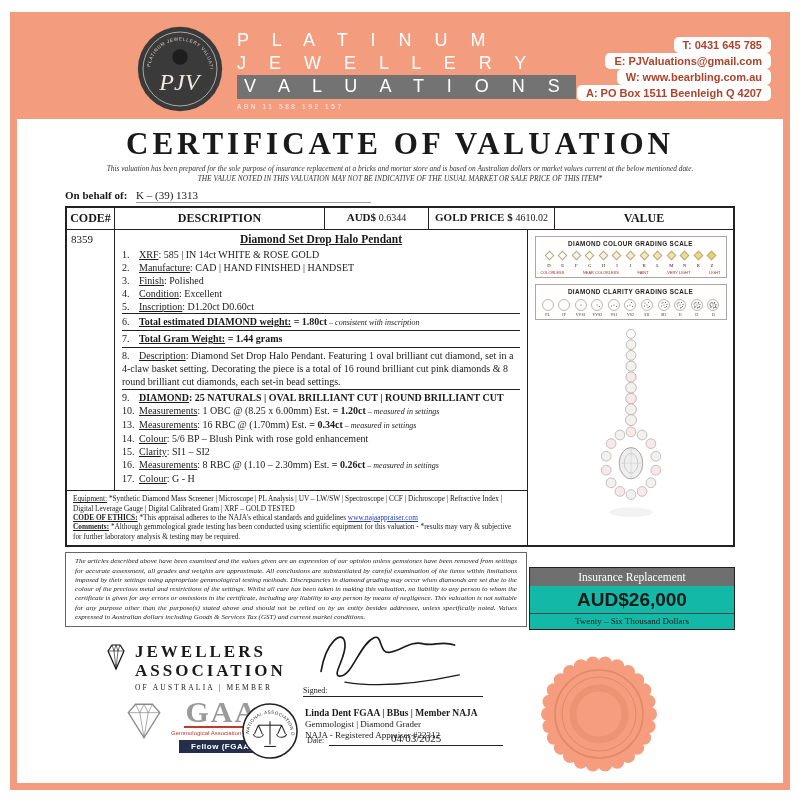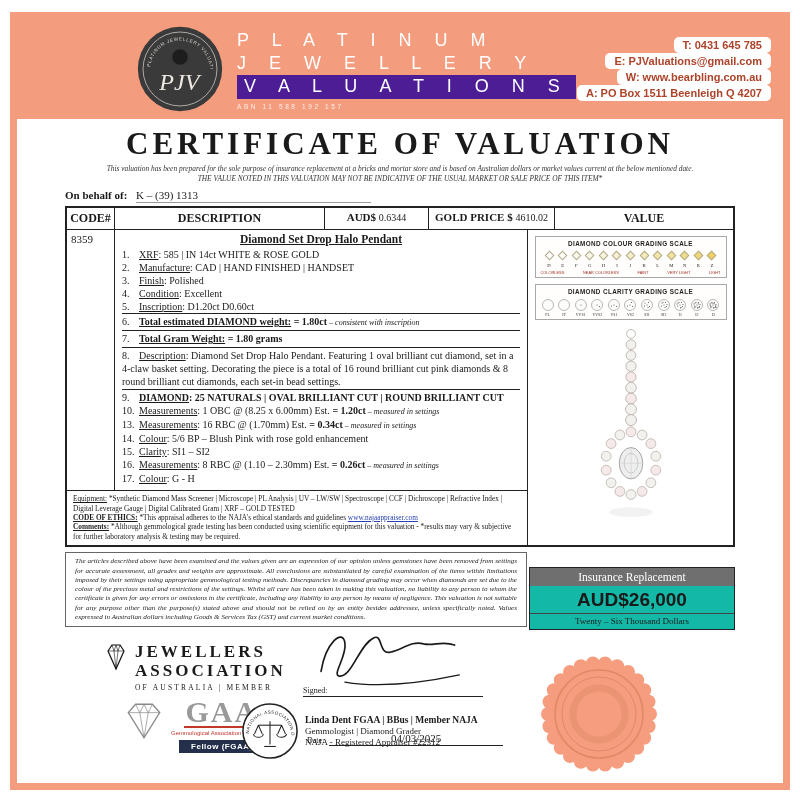--- a/index.html
+++ b/index.html
@@ -5,21 +5,21 @@
   *{box-sizing:border-box;margin:0;padding:0}
   html,body{width:800px;height:800px;background:#fff}
   body{font-family:"Liberation Serif",serif;color:#1a1a1a;position:relative}
   .frame{position:absolute;left:10px;top:12px;width:780px;height:778px;border:7px solid #f49c7e;background:#fff;overflow:hidden}
 
   
   .hdr{background:#f49c7e;height:100px;display:flex;align-items:center;padding:0 10px 0 120px}
   .logo{flex:0 0 auto}
   .brandwrap{margin-left:14px;color:#fff;font-family:"Liberation Sans",sans-serif}
   .bl{font-size:18px;letter-spacing:9px;line-height:23px;white-space:nowrap}
-  .bl3{background:#4c1d95;display:inline-block;padding:0 7px 1px 7px}
+  .bl3{background:#737373;display:inline-block;padding:0 7px 1px 7px}
   .abn{font-size:6.5px;letter-spacing:2.6px;margin-top:4px;color:#fdeee7}
   .contacts{margin-left:auto;display:flex;flex-direction:column;align-items:flex-end;padding-right:2px}
   .contact{background:#fff;border-radius:5px;padding:2px 9px;font:bold 11px "Liberation Sans",sans-serif;color:#ad432a;white-space:nowrap}
   .contact b{margin-right:3px}
 
   
   .title{text-align:center;font-size:31px;font-weight:bold;letter-spacing:4px;margin-top:7px}
   .intro{text-align:center;font-style:italic;font-size:7.4px;line-height:9.6px;color:#333;margin-top:2px}
   .behalf{margin:6px 0 3px 48px;font-size:11px}
   .behalf .lbl{font-weight:bold}
@@ -73,21 +73,21 @@
   .insamount{text-align:center;font:bold 19px "Liberation Sans",sans-serif;padding:3px 0 2px}
   .inswords{text-align:center;font-size:9px;border-top:1px solid #444;padding:2px 0 3px}
 
   
   .footer{position:relative;height:130px;margin-top:6px}
   .jaa{position:absolute;left:87px;top:2px;display:flex;gap:7px;align-items:flex-start}
   .jaa-text .l1{font-size:17px;letter-spacing:3px;font-weight:bold;line-height:19px}
   .jaa-text .l3{font-size:7.5px;letter-spacing:2.2px;margin-top:3px}
   .signature{position:absolute;left:292px;top:-14px}
   .signedrow{position:absolute;left:286px;top:46px;width:180px;border-bottom:1px solid #222;font-size:8px;padding-bottom:1px}
-  .signer{position:absolute;left:288px;top:75px;font-size:9px;line-height:11px}
+  .signer{position:absolute;left:288px;top:68px;font-size:9px;line-height:11px}
   .signer .nm{font-weight:bold;font-size:9.5px}
   .gaa{position:absolute;left:106px;top:58px;display:flex;gap:6px;align-items:flex-start}
   .gaa-right{display:flex;flex-direction:column;align-items:center}
   .gaa-acr{font-weight:bold;font-size:30px;color:#9a9a9a;line-height:28px;letter-spacing:2px;border-bottom:2px solid #c0392b;padding:0 2px}
   .gaa-name{font-size:6px;color:#c0392b;margin-top:2px;font-family:"Liberation Sans",sans-serif}
   .gaa-fellow{background:#232f4b;color:#fff;font:bold 8px "Liberation Sans",sans-serif;padding:2px 12px;margin-top:4px;letter-spacing:.5px}
   .naja{position:absolute;left:224px;top:62px}
   .daterow{position:absolute;left:290px;top:92px;width:196px;display:flex;align-items:flex-end;gap:5px}
   .datelbl{font-size:8px;padding-bottom:1px}
   .dateline{flex:1;text-align:center;border-bottom:1.5px solid #222;font-size:11px;padding-bottom:1px}
@@ -154,21 +154,21 @@
           <div class="desccol">
             <div class="item-title">Diamond Set Drop Halo Pendant</div>
             <div>
                 <div class="line-group">
                   <div class="line"><span class="num">1.</span><span class="u">XRF</span><span class="">: 585 | IN 14ct WHITE &amp; ROSE GOLD</span></div>
                   <div class="line"><span class="num">2.</span><span class="u">Manufacture</span><span class="">: CAD | HAND FINISHED | HANDSET</span></div>
                   <div class="line"><span class="num">3.</span><span class="u">Finish</span><span class="">: Polished</span></div>
                   <div class="line"><span class="num">4.</span><span class="u">Condition</span><span class="">: Excellent</span></div>
                   <div class="line"><span class="num">5.</span><span class="u">Inscription</span><span class="">: D1.20ct D0.60ct</span></div>
                   <div class="line ruled"><span class="num">6.</span><span class="u b">Total estimated DIAMOND weight:</span><span class="b"> = 1.80ct</span><span class="note"> – consistent with inscription</span></div>
-                  <div class="line ruled"><span class="num">7.</span><span class="u b">Total Gram Weight:</span><span class="b"> = 1.80 grams</span></div>
+                  <div class="line ruled"><span class="num">7.</span><span class="u b">Total Gram Weight:</span><span class="b"> = 1.44 grams</span></div>
                 </div>
                 <div class="line-group">
                   <div class="line"><span class="num">8.</span><span class="u">Description</span><span class="">: Diamond Set Drop Halo Pendant. Featuring 1 oval brilliant cut diamond, set in a 4-claw basket setting. Decorating the piece is a total of 16 round brilliant cut pink diamonds &amp; 8 round brilliant cut diamonds, each set-in bead settings.</span></div>
                 </div>
                 <div class="line-group">
                   <div class="line"><span class="num">9.</span><span class="u b">DIAMOND</span><span class="b">: 25 NATURALS | OVAL BRILLIANT CUT | ROUND BRILLIANT CUT</span></div>
                   <div class="line"><span class="num">10.</span><span class="u">Measurements</span><span class="">: 1 OBC @ (8.25 x 6.00mm) Est.</span><span class="b"> = 1.20ct</span><span class="note"> – measured in settings</span></div>
                   <div class="line"><span class="num">13.</span><span class="u">Measurements</span><span class="">: 16 RBC @ (1.70mm) Est.</span><span class="b"> = 0.34ct</span><span class="note"> – measured in settings</span></div>
                   <div class="line"><span class="num">14.</span><span class="u">Colour</span><span class="">: 5/6 BP – Blush Pink with rose gold enhancement</span></div>
                   <div class="line"><span class="num">15.</span><span class="u">Clarity</span><span class="">: SI1 – SI2</span></div>

